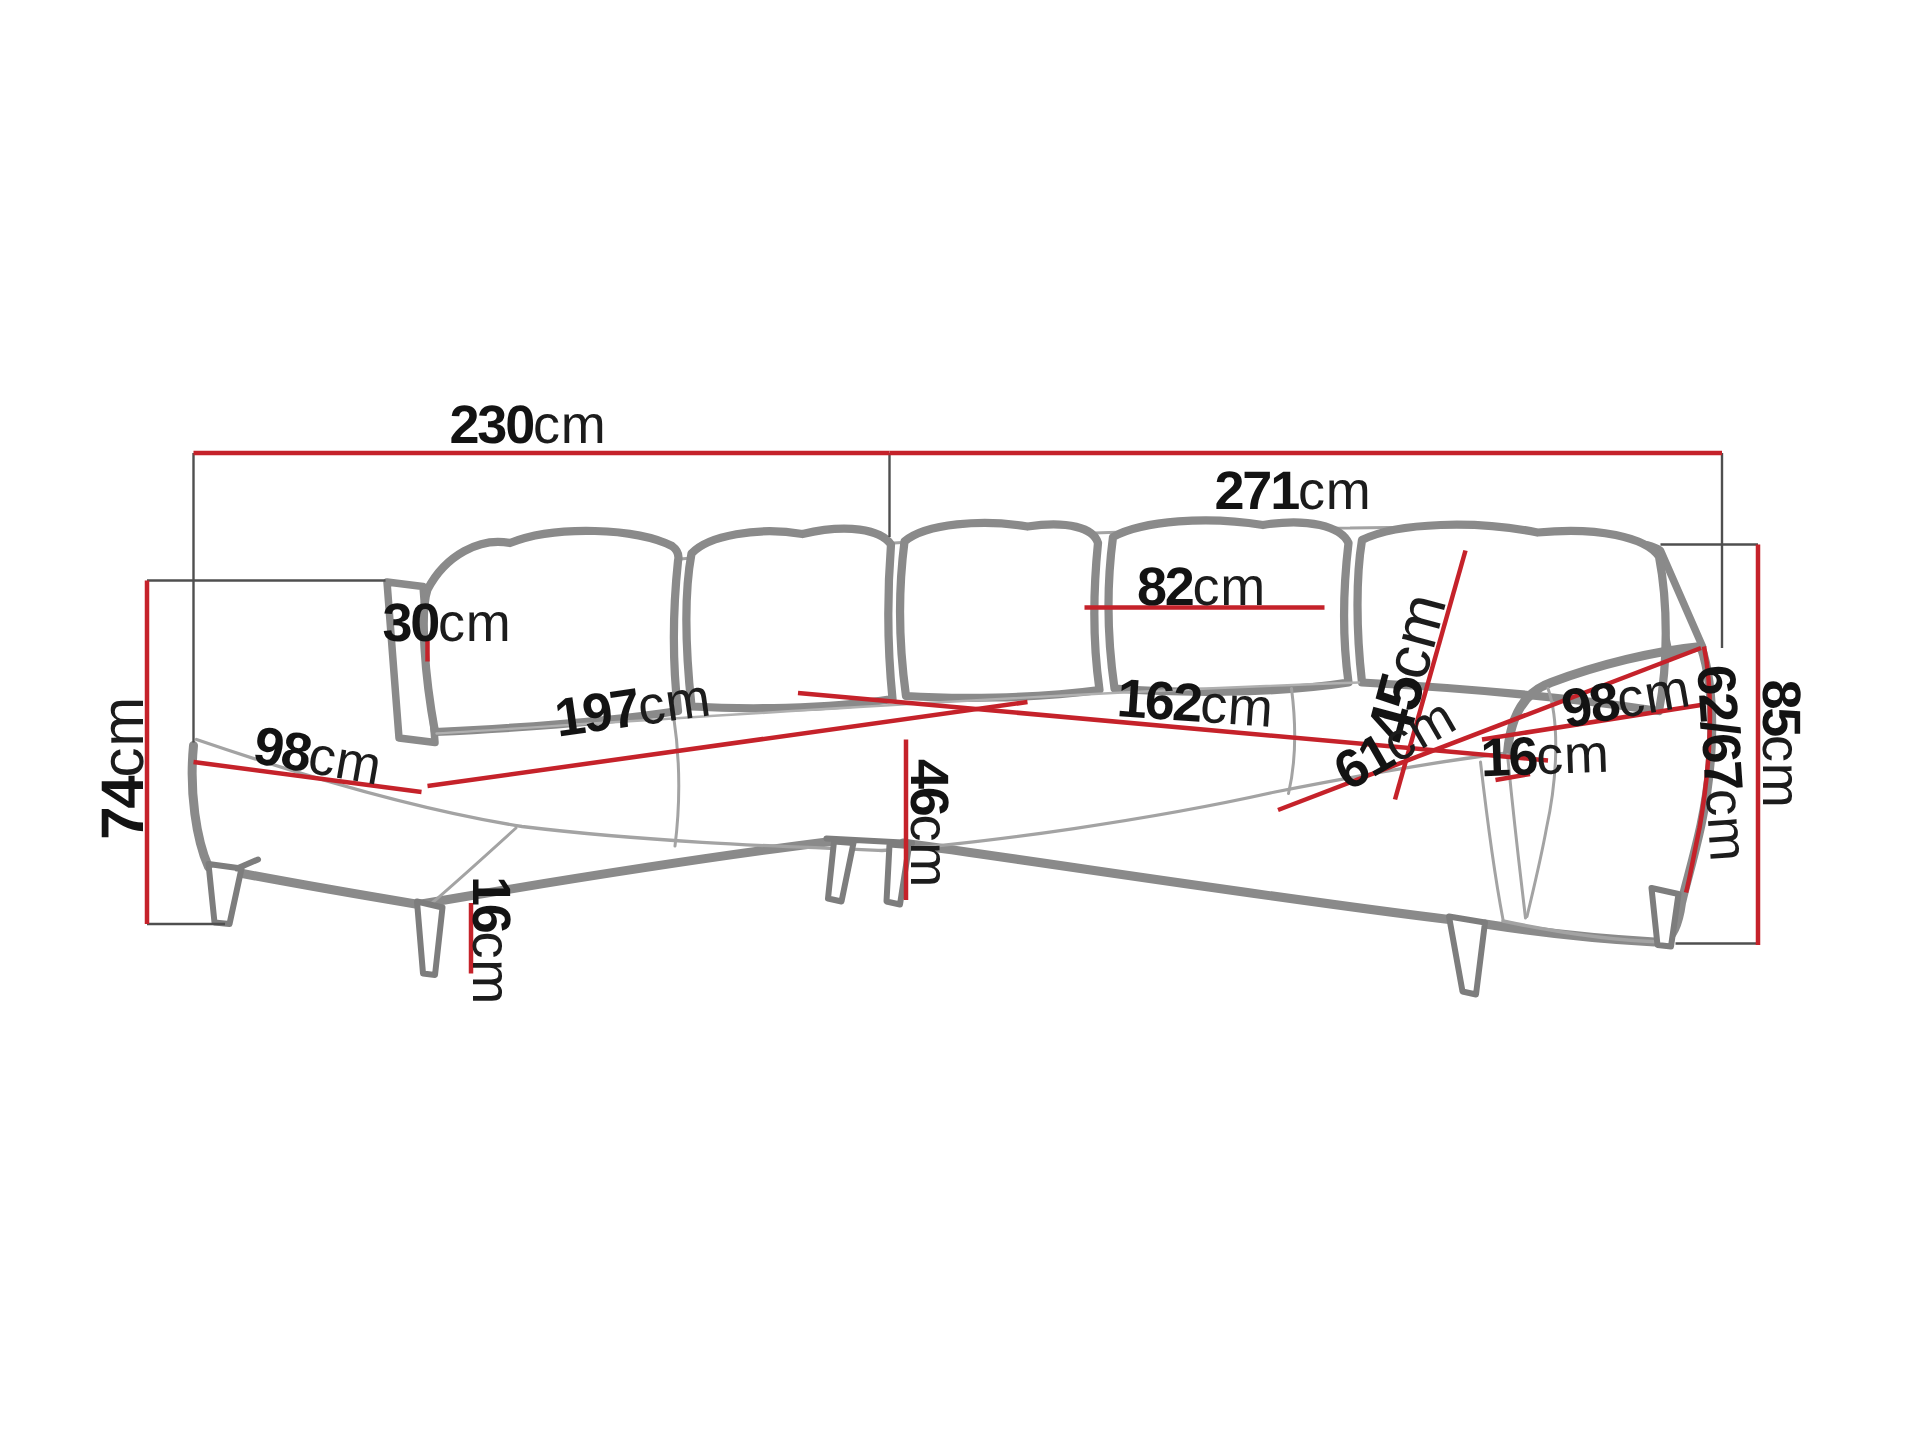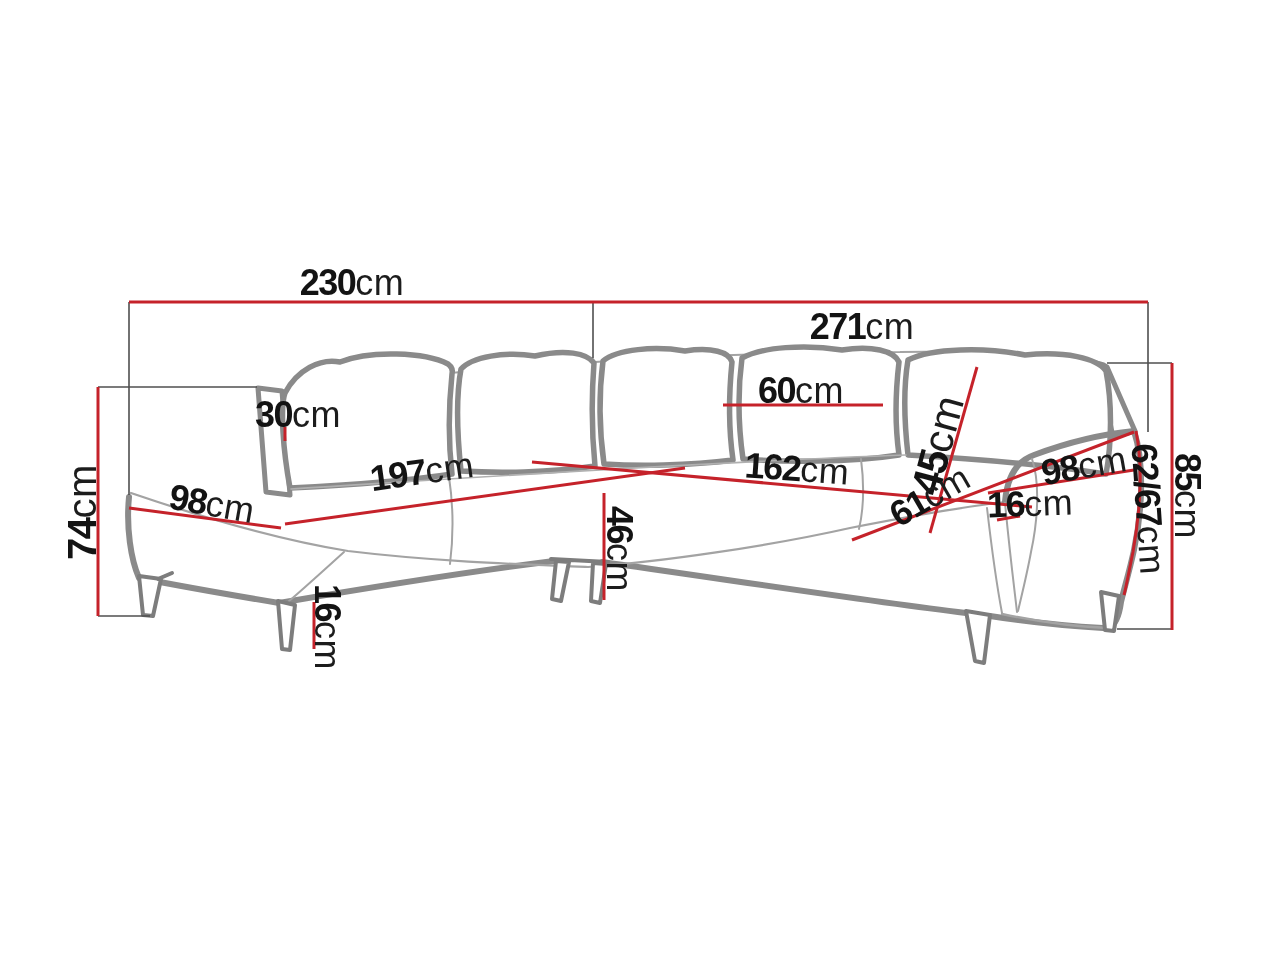--- a/index.html
+++ b/index.html
@@ -125,21 +125,21 @@
 
   <div class="dim" style="left:619px;top:549px;--r:90deg;">
     <span class="num">46</span><span class="unit">cm</span>
   </div>
 
   <div class="dim" style="left:327px;top:627px;--r:90deg;">
     <span class="num">16</span><span class="unit">cm</span>
   </div>
 
   <div class="dim" style="left:801px;top:391px;">
-    <span class="num">60</span><span class="unit">cm</span>
+    <span class="num">82</span><span class="unit">cm</span>
   </div>
 
   <div class="dim fs42" style="left:938px;top:445px;--r:-75deg;">
     <span class="num">45</span><span class="unit">cm</span>
   </div>
 
   <div class="dim" style="left:797px;top:469px;--r:4deg;">
     <span class="num">162</span><span class="unit">cm</span>
   </div>
 

